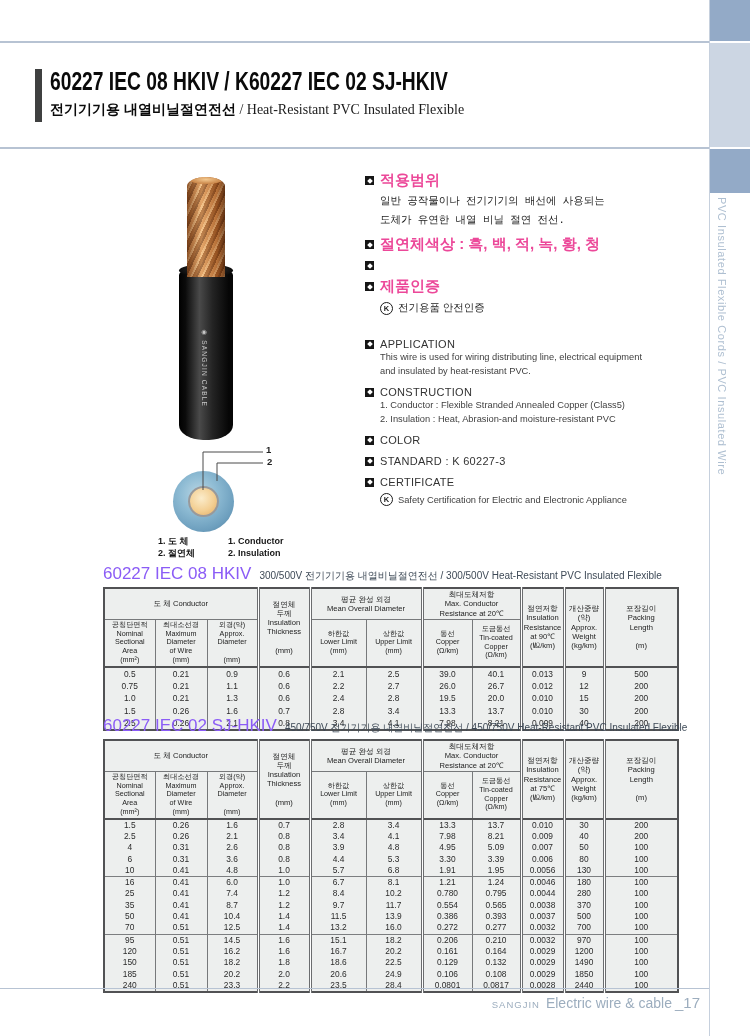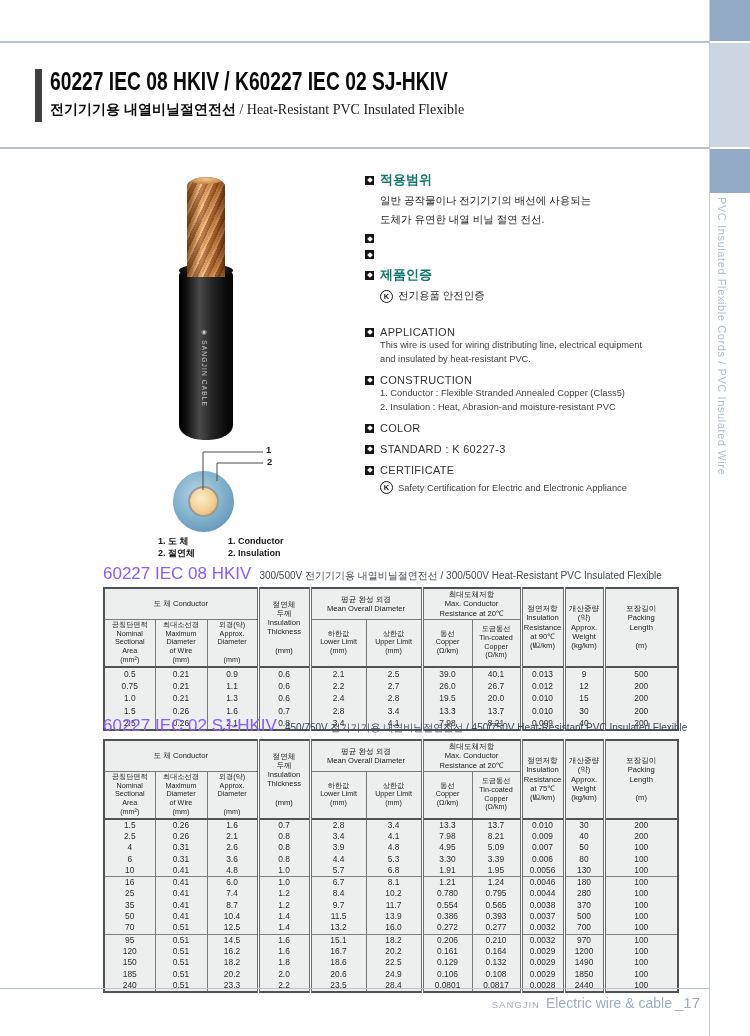--- a/index.html
+++ b/index.html
@@ -67,24 +67,24 @@
     column-gap:10px; row-gap:1px; font-size:9px; font-weight:bold; line-height:10.5px; color:#161616;
   }
 
   
   .info-col { left:365px; top:171px; width:338px; }
   .section { margin-bottom:7px; }
   .sec-head { display:flex; align-items:center; }
   .bullet { width:9px; height:9px; background:#161616; margin-right:6px; position:relative; flex:0 0 auto; }
   .bullet::after { content:""; position:absolute; left:2.5px; top:2.5px; width:4px; height:4px;
     background:#fff; transform:rotate(45deg); }
-  .ko-sections .sec-title { font-size:13px; font-weight:bold; color:#0f766e; }
+  .ko-sections .sec-title { font-size:15px; font-weight:bold; color:#ec4899; }
   .ko-sections .sec-line {
     margin:4px 0 0 15px; font-size:10.5px; line-height:15px; color:#1c1c1c;
-    font-family:Liberation Sans, sans-serif;
+    font-family:Liberation Mono, monospace;
   }
   .en-sections { margin-top:23px; }
   .en-sections .section { margin-bottom:9px; }
   .en-sections .sec-title { font-size:11px; color:#333; letter-spacing:0.3px; }
   .en-sections .sec-line { margin:2px 0 0 15px; font-size:9.3px; line-height:11.5px; color:#3f3f3f; }
   .sec-line.gap { margin-top:9px; }
   .cert-row { margin:5px 0 0 15px; display:flex; align-items:center; gap:5px; }
   .kmark {
     display:inline-flex; width:11px; height:11px; border:1.2px solid #1a1a1a; border-radius:50%;
     align-items:center; justify-content:center; font-size:7.5px; font-weight:bold; color:#1a1a1a; flex:0 0 auto;
@@ -171,20 +171,21 @@
           <div class="sec-head">
             <span class="bullet"></span>
             <span class="sec-title">적용범위</span>
           </div>
           <div class="sec-line">일반 공작물이나 전기기기의 배선에 사용되는</div>
           <div class="sec-line">도체가 유연한 내열 비닐 절연 전선.</div>
         </div>
         <div class="section">
           <div class="sec-head">
             <span class="bullet"></span>
+            <span class="sec-title">절연체색상 : 흑, 백, 적, 녹, 황, 청</span>
           </div>
         </div>
         <div class="section">
           <div class="sec-head">
             <span class="bullet"></span>
           </div>
         </div>
         <div class="section">
           <div class="sec-head">
             <span class="bullet"></span>

